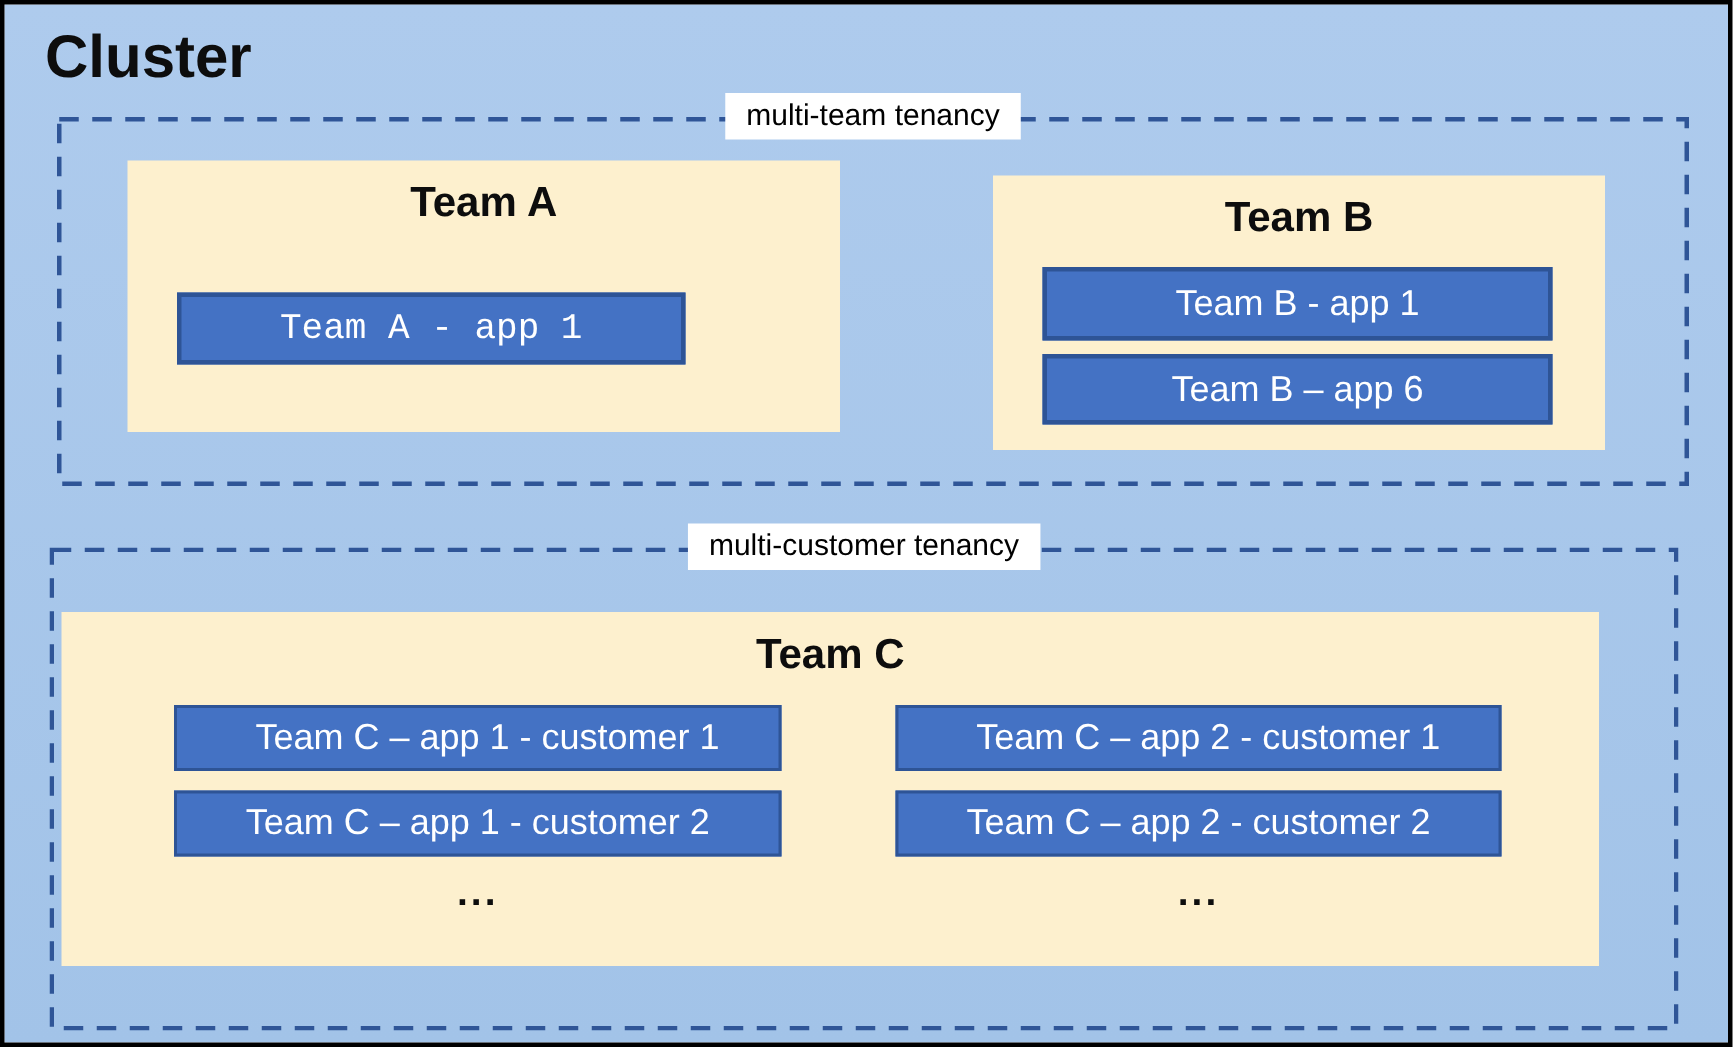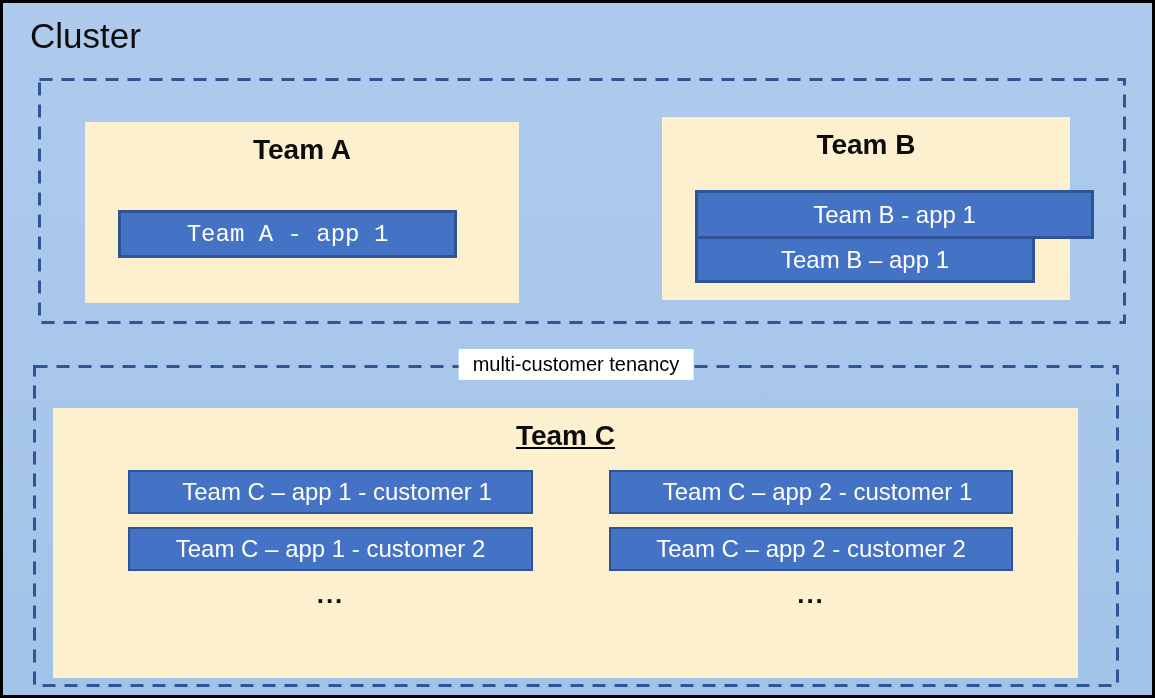--- a/index.html
+++ b/index.html
@@ -13,22 +13,22 @@
     height: 698px;
     box-sizing: border-box;
     border: 3px solid #000000;
     background: linear-gradient(180deg, #AECBED 0%, #A2C3E8 100%);
     overflow: hidden;
   }
   .cluster-title {
     position: absolute;
     left: 27px;
     top: 13px;
-    font-size: 35px;
-    font-weight: normal;
+    font-size: 40px;
+    font-weight: bold;
     color: #0d0d0d;
   }
   .zone {
     position: absolute;
   }
   .zone-team     { left: 35px; top: 75px;  width: 1088px; height: 246px; }
   .zone-customer { left: 30px; top: 362px; width: 1086px; height: 322px; }
   .zone-border {
     position: absolute;
     inset: 0;
@@ -46,23 +46,23 @@
     font-size: 20px;
     line-height: 1.1;
     padding: 4px 14px 5px 14px;
     white-space: nowrap;
     z-index: 2;
   }
   .team-box {
     position: absolute;
     background: #FDF0CE;
   }
-  .team-a { left: 47px;  top: 44px; width: 434px;  height: 181px; }
+  .team-a { left: 47px;  top: 29px; width: 475px;  height: 181px; }
   .team-b { left: 624px; top: 39px; width: 408px;  height: 183px; }
-  .team-c { left: 20px;  top: 43px; width: 1025px; height: 270px; text-decoration: underline; }
+  .team-c { left: 8px;  top: 43px; width: 1025px; height: 236px; }
   .team-title {
     width: 100%;
     text-align: center;
     font-size: 28px;
     font-weight: bold;
     color: #0d0d0d;
     padding-top: 12px;
   }
   .app {
     position: absolute;
@@ -70,21 +70,21 @@
     background: #4472C4;
     border: 3px solid #2E5496;
     color: #ffffff;
     font-size: 24px;
     display: flex;
     align-items: center;
     justify-content: center;
     white-space: nowrap;
   }
   .app-a1 { left: 33px; top: 88px;  width: 339px; height: 48px; font-family: Liberation Mono, monospace; }
-  .app-b1 { left: 33px; top: 73px;  width: 399px; height: 49px; }
+  .app-b1 { left: 33px; top: 61px;  width: 340px; height: 49px; }
   .app-b2 { left: 33px; top: 119px; width: 340px; height: 47px; }
   .c-col {
     position: absolute;
     top: 0;
     height: 100%;
   }
   .c-col-1 { left: 75px;  width: 405px; }
   .c-col-2 { left: 556px; width: 404px; }
   .c-app {
     position: absolute;
@@ -119,30 +119,31 @@
 <body>
 
 <div class="canvas">
 
   <div class="cluster-title">Cluster</div>
 
   <div class="zone zone-team">
     <svg class="zone-border" viewBox="0 0 1088 246" xmlns="http://www.w3.org/2000/svg">
       <rect x="1.5" y="1.5" width="1085" height="243" fill="none" stroke="#2F5597" stroke-width="3" stroke-dasharray="13 9"></rect>
     </svg>
+    <div class="zone-label">multi-team tenancy</div>
 
     <div class="team-box team-a">
       <div class="team-title">Team A</div>
       <div class="app app-a1">Team A - app 1</div>
     </div>
 
     <div class="team-box team-b">
       <div class="team-title">Team B</div>
       <div class="app app-b1">Team B - app 1</div>
-      <div class="app app-b2">Team B – app 1</div>
+      <div class="app app-b2">Team B – app 6</div>
     </div>
   </div>
 
   <div class="zone zone-customer">
     <svg class="zone-border" viewBox="0 0 1086 322" xmlns="http://www.w3.org/2000/svg">
       <rect x="1.5" y="1.5" width="1083" height="319" fill="none" stroke="#2F5597" stroke-width="3" stroke-dasharray="13 9"></rect>
     </svg>
     <div class="zone-label">multi-customer tenancy</div>
 
     <div class="team-box team-c">

